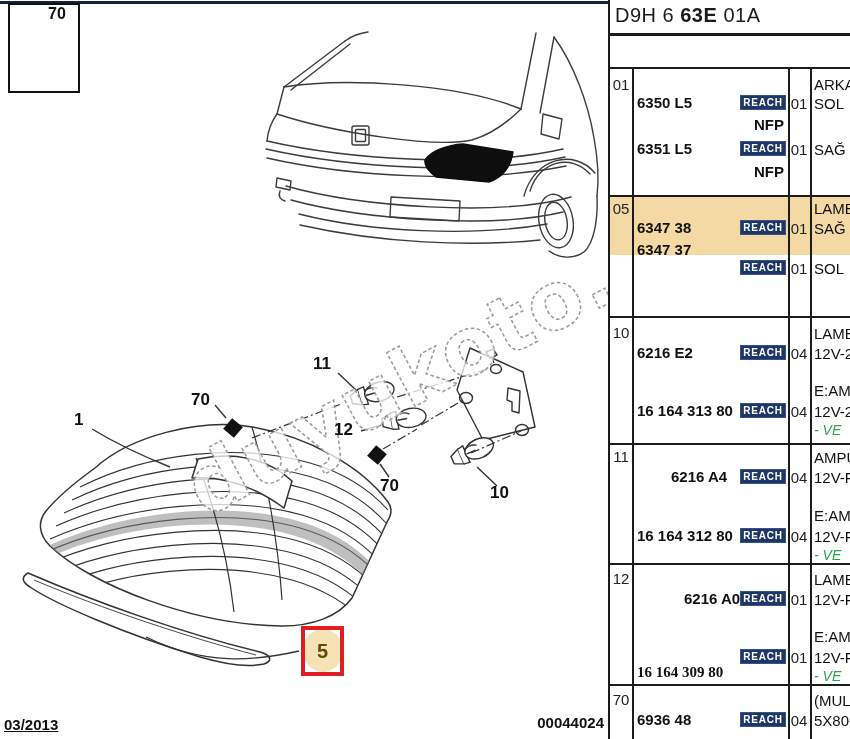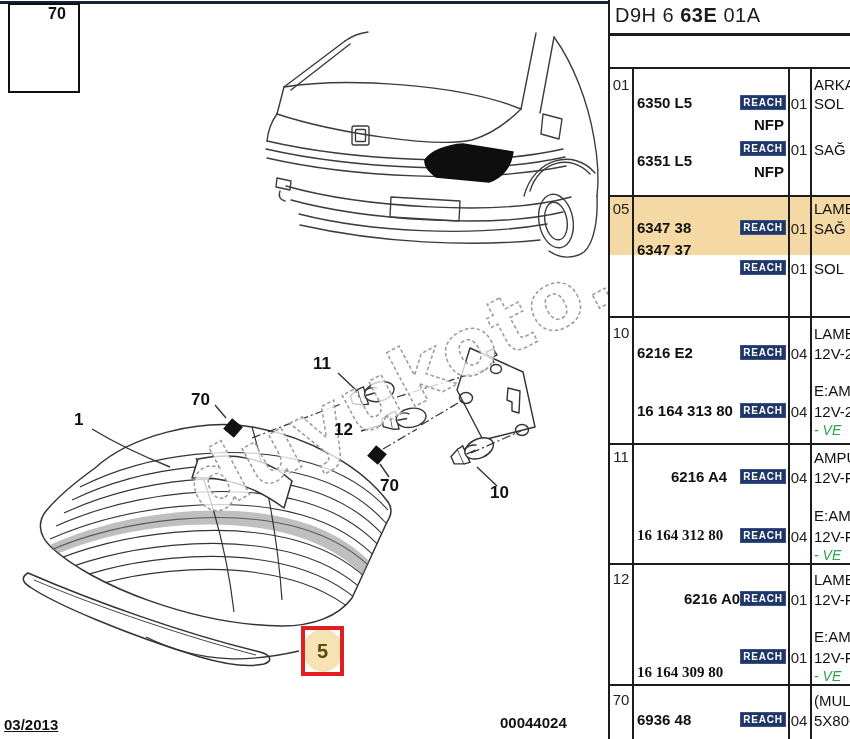--- a/index.html
+++ b/index.html
@@ -175,21 +175,21 @@
 <div class="callout" style="left:334px;top:420px;">12</div>
 <div class="callout" style="left:490px;top:483px;">10</div>
 <div class="callout" style="left:191px;top:390px;">70</div>
 <div class="callout" style="left:380px;top:476px;">70</div>
 
 <div class="circle5"></div>
 <div class="redbox"></div>
 <div class="label5">5</div>
 
 <div class="footer" style="left:4px;top:716px;text-decoration:underline;">03/2013</div>
-<div class="footer" style="left:500px;top:714px;width:104px;text-align:left;">00044024</div>
+<div class="footer" style="left:500px;top:714px;width:104px;text-align:right;">00044024</div>
 
 <div class="hdr"><span>D9H 6 </span><b>63E</b><span> 01A</span></div>
 
 <div class="hl"></div>
 
 <div class="vline" style="left:608px;top:0;height:739px;"></div>
 <div class="hline" style="left:608px;top:33px;width:242px;height:2.5px;"></div>
 <div class="hline" style="left:608px;top:67px;width:242px;"></div>
 <div class="hline" style="left:608px;top:195px;width:242px;"></div>
 <div class="hline" style="left:608px;top:316px;width:242px;"></div>
@@ -200,21 +200,21 @@
 <div class="vline thin" style="left:788px;top:67px;height:672px;"></div>
 <div class="vline thin" style="left:810px;top:67px;height:672px;"></div>
 
 <div class="ref" style="top:76px;">01</div>
 <div class="part" style="top:94px;">6350 L5</div>
 <div class="badge" style="top:95px;">REACH</div>
 <div class="qty" style="top:95px;">01</div>
 <div class="d" style="top:76px;">ARKA</div>
 <div class="d" style="top:95px;">SOL</div>
 <div class="nfp" style="top:116px;">NFP</div>
-<div class="part" style="top:152px;text-align:right;">6351 L5</div>
+<div class="part" style="top:140px;text-align:right;">6351 L5</div>
 <div class="badge" style="top:141px;">REACH</div>
 <div class="qty" style="top:141px;">01</div>
 <div class="d" style="top:141px;">SAĞ</div>
 <div class="nfp" style="top:163px;">NFP</div>
 
 <div class="ref" style="top:200px;">05</div>
 <div class="part" style="top:207px;margin-top:12px;">6347 38</div>
 <div class="badge" style="top:220px;">REACH</div>
 <div class="qty" style="top:220px;">01</div>
 <div class="d" style="top:200px;">LAMBA</div>
@@ -236,21 +236,21 @@
 <div class="d" style="top:382px;">E:AM</div>
 <div class="d" style="top:403px;">12V-2</div>
 <div class="note" style="top:422px;">- VE</div>
 
 <div class="ref" style="top:448px;">11</div>
 <div class="part" style="top:468px;margin-left:34px;">6216 A4</div>
 <div class="badge" style="top:469px;">REACH</div>
 <div class="qty" style="top:469px;">04</div>
 <div class="d" style="top:449px;">AMPUL</div>
 <div class="d" style="top:469px;">12V-F</div>
-<div class="part" style="top:527px;font-family:Liberation Serif, serif;">16 164 312 80</div>
+<div class="part" style="top:527px;">16 164 312 80</div>
 <div class="badge" style="top:528px;">REACH</div>
 <div class="qty" style="top:528px;">04</div>
 <div class="d" style="top:507px;">E:AM</div>
 <div class="d" style="top:528px;">12V-F</div>
 <div class="note" style="top:547px;">- VE</div>
 
 <div class="ref" style="top:570px;">12</div>
 <div class="part" style="top:590px;margin-left:47px;">6216 A0</div>
 <div class="badge" style="top:591px;">REACH</div>
 <div class="qty" style="top:591px;">01</div>

